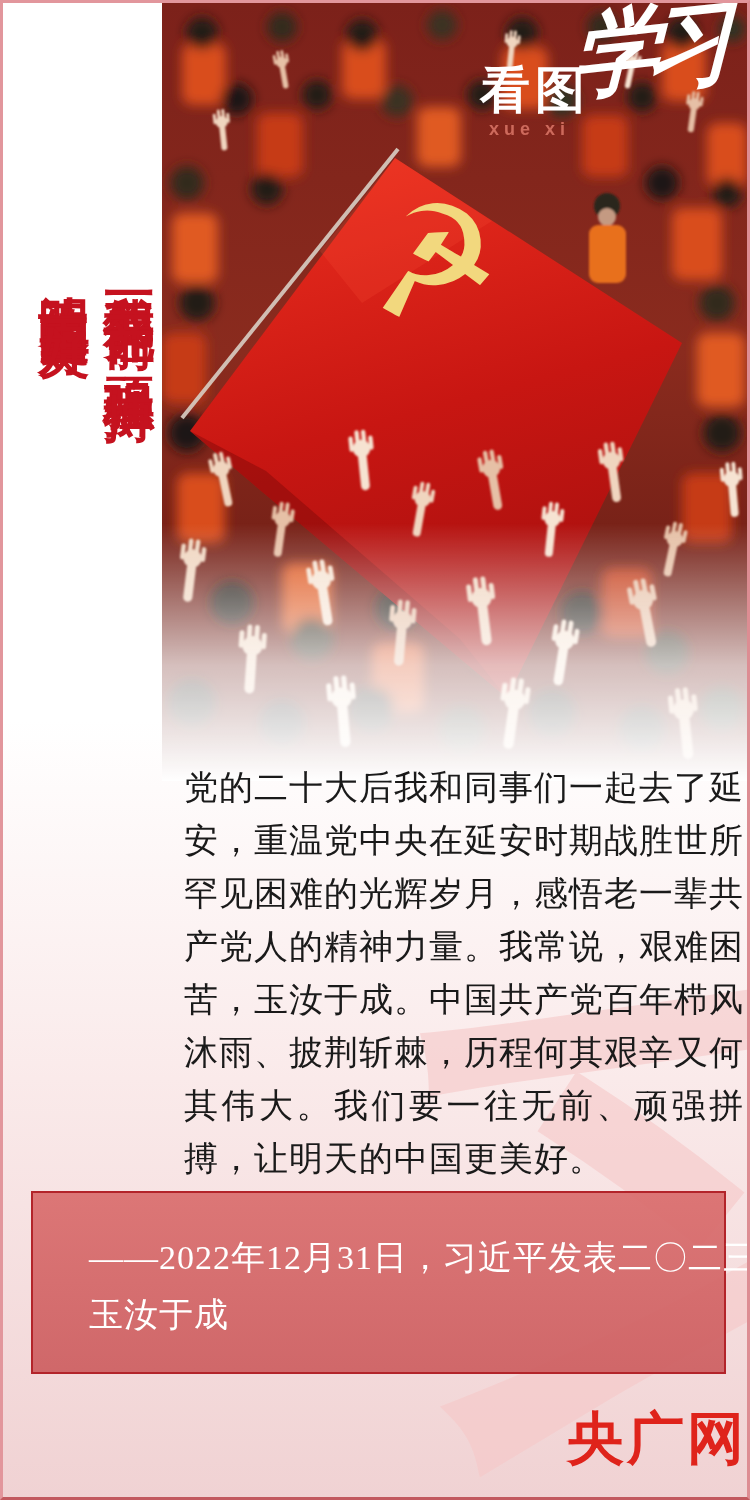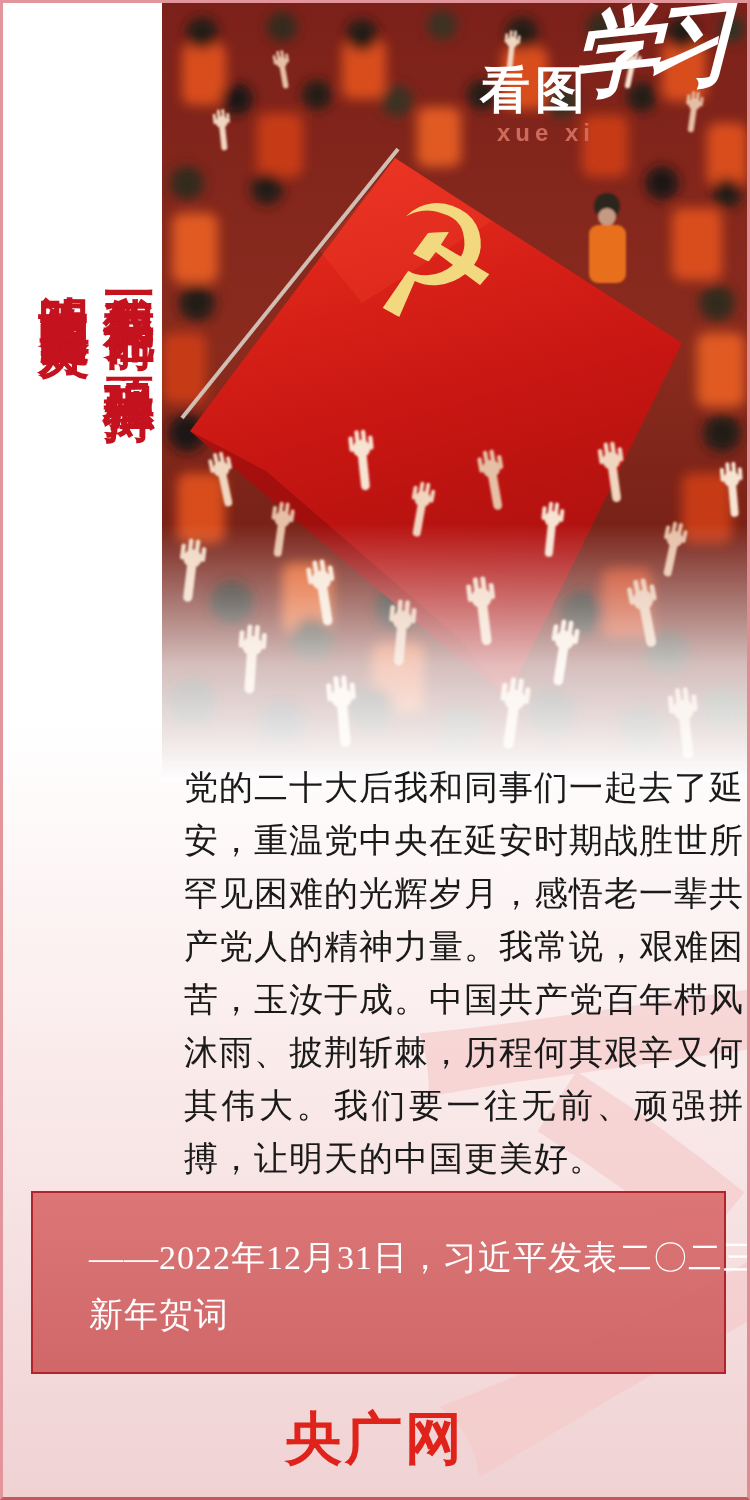--- a/index.html
+++ b/index.html
@@ -28,23 +28,23 @@
     font-weight:bold; font-size:50px; letter-spacing:5px; line-height:1;
   }
   .logo .hanzi{
     position:absolute; left:112px; top:-4px;
     font-size:94px; line-height:1; letter-spacing:-14px;
     font-style:italic; font-weight:bold;
     transform:rotate(-6deg) skewX(-8deg) scaleX(.92);
     transform-origin:left top;
   }
   .logo .pinyin{
-    position:absolute; left:34px; top:106px;
+    position:absolute; left:26px; top:106px;
     font-family:"Liberation Sans","DejaVu Sans",sans-serif;
-    font-weight:bold; font-size:24px; letter-spacing:5px; color:#cd6a5c;
+    font-weight:bold; font-size:18px; letter-spacing:5px; color:#cd6a5c;
   }
   
   .headline{
     position:absolute; left:12px; top:252px; width:146px; height:1000px; z-index:3;
     writing-mode:vertical-rl; white-space:pre-line;
     font-weight:bold; font-size:51px; line-height:65px; letter-spacing:4px;
     color:#c5121f;
   }
   
   .body-text{
@@ -56,21 +56,21 @@
   .attrib{
     position:absolute; left:28px; top:1188px; width:695px; height:183px; z-index:3;
     box-sizing:border-box; border:2px solid #b3242a;
     background:linear-gradient(180deg,rgba(218,110,110,.93),rgba(205,95,97,.93));
     color:#fff; padding:36px 30px 0 56px;
   }
   .attrib .line{font-size:34px; line-height:57px; white-space:nowrap; letter-spacing:1px;}
   
   .footer-logo{
     position:absolute; left:0; top:1398px; width:100%; z-index:3;
-    text-align:center; font-family:"Liberation Sans","DejaVu Sans",sans-serif;
+    text-align:right; font-family:"Liberation Sans","DejaVu Sans",sans-serif;
     font-weight:bold; font-size:57px; letter-spacing:3px; color:#df231b;
   }
 </style>
 </head>
 <body>
 
 <div class="page">
 
   <div class="watermark">习</div>
 
@@ -223,18 +223,18 @@
     <span class="pinyin">xue xi</span>
   </div>
 
   <div class="headline">我们要一往无前　顽强拼搏
 让明天的中国更美好</div>
 
   <p class="body-text">党的二十大后我和同事们一起去了延安，重温党中央在延安时期战胜世所罕见困难的光辉岁月，感悟老一辈共产党人的精神力量。我常说，艰难困苦，玉汝于成。中国共产党百年栉风沐雨、披荆斩棘，历程何其艰辛又何其伟大。我们要一往无前、顽强拼搏，让明天的中国更美好。</p>
 
   <div class="attrib">
     <div class="line">——2022年12月31日，习近平发表二〇二三年</div>
-    <div class="line">新年贺词</div>
+    <div class="line">玉汝于成</div>
   </div>
 
   <div class="footer-logo">央广网</div>
 
 </div>
 
 </body></html>

